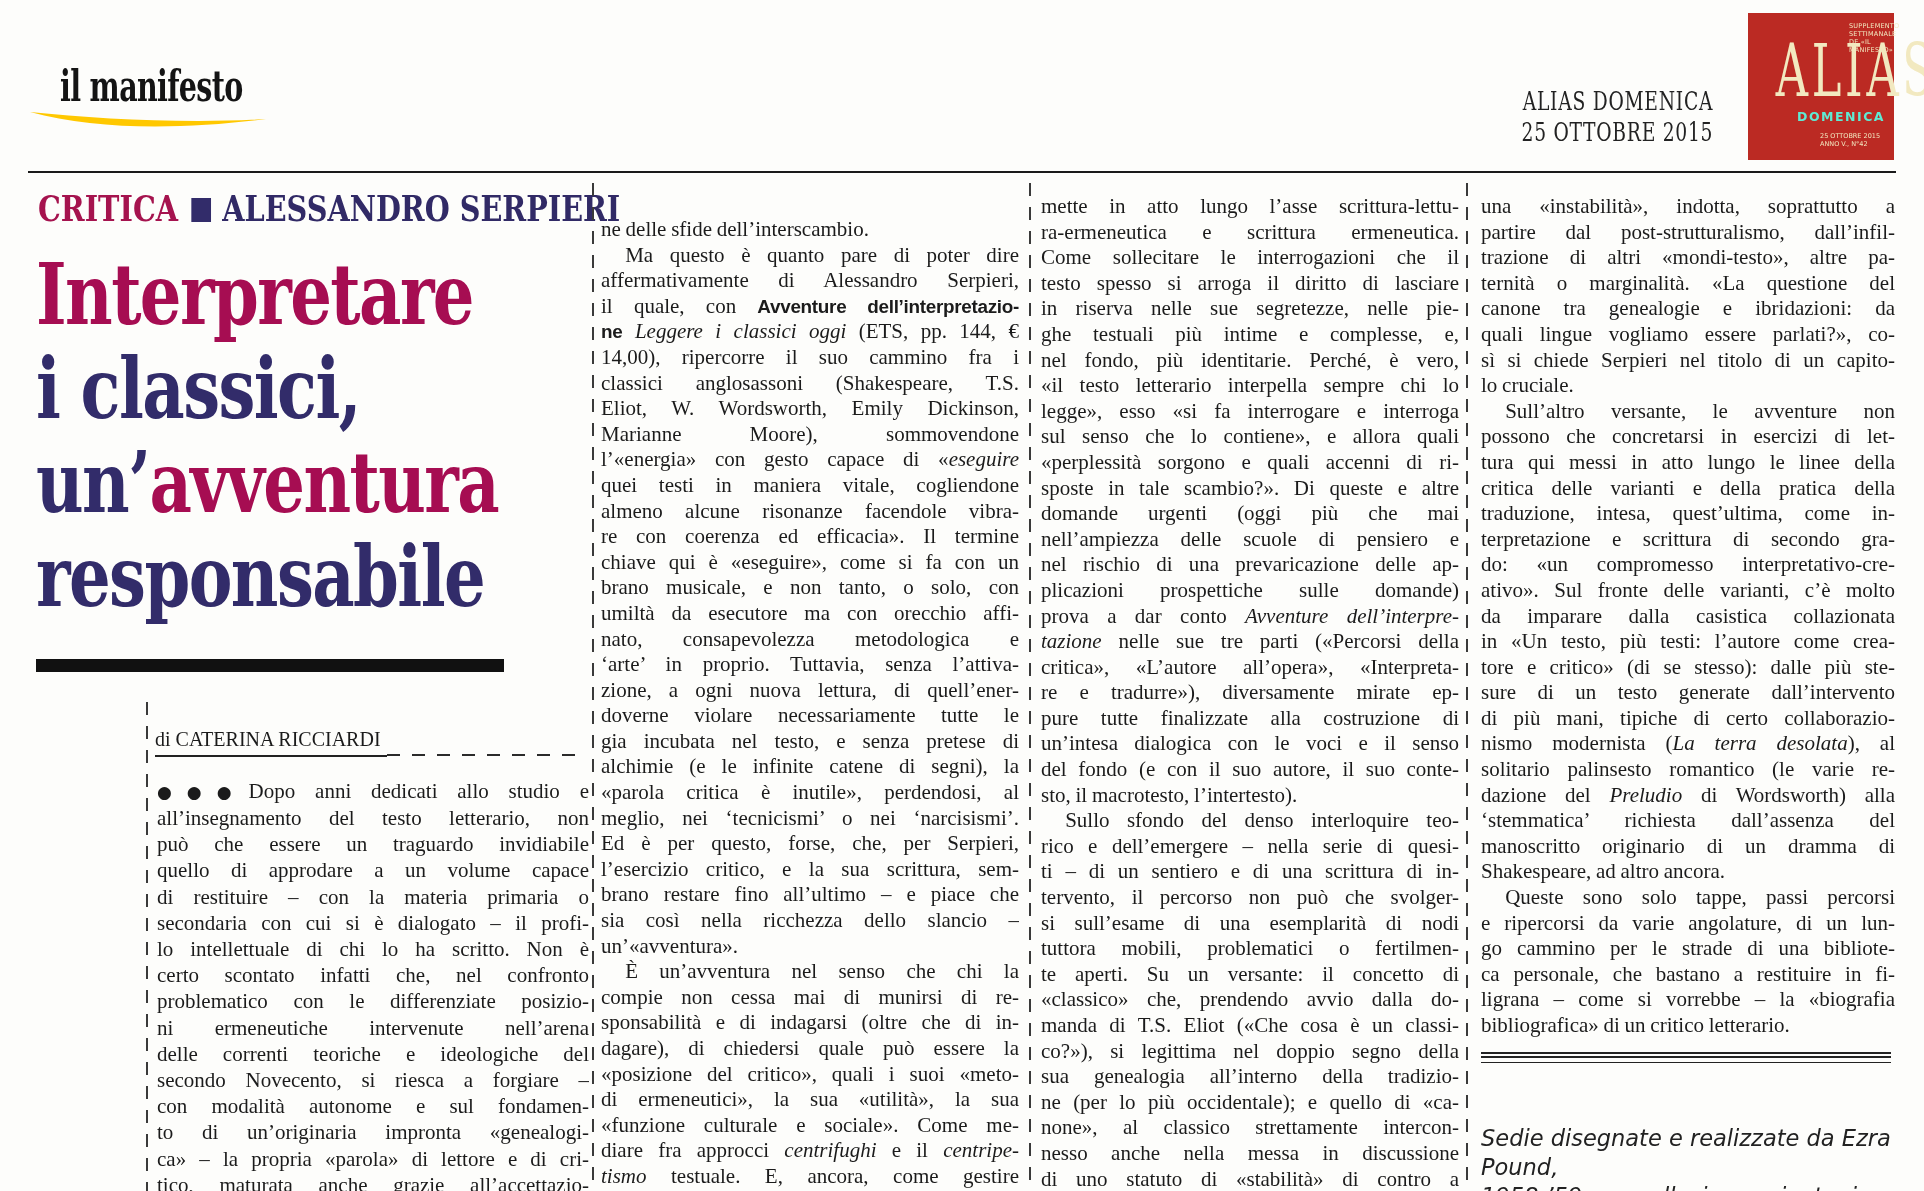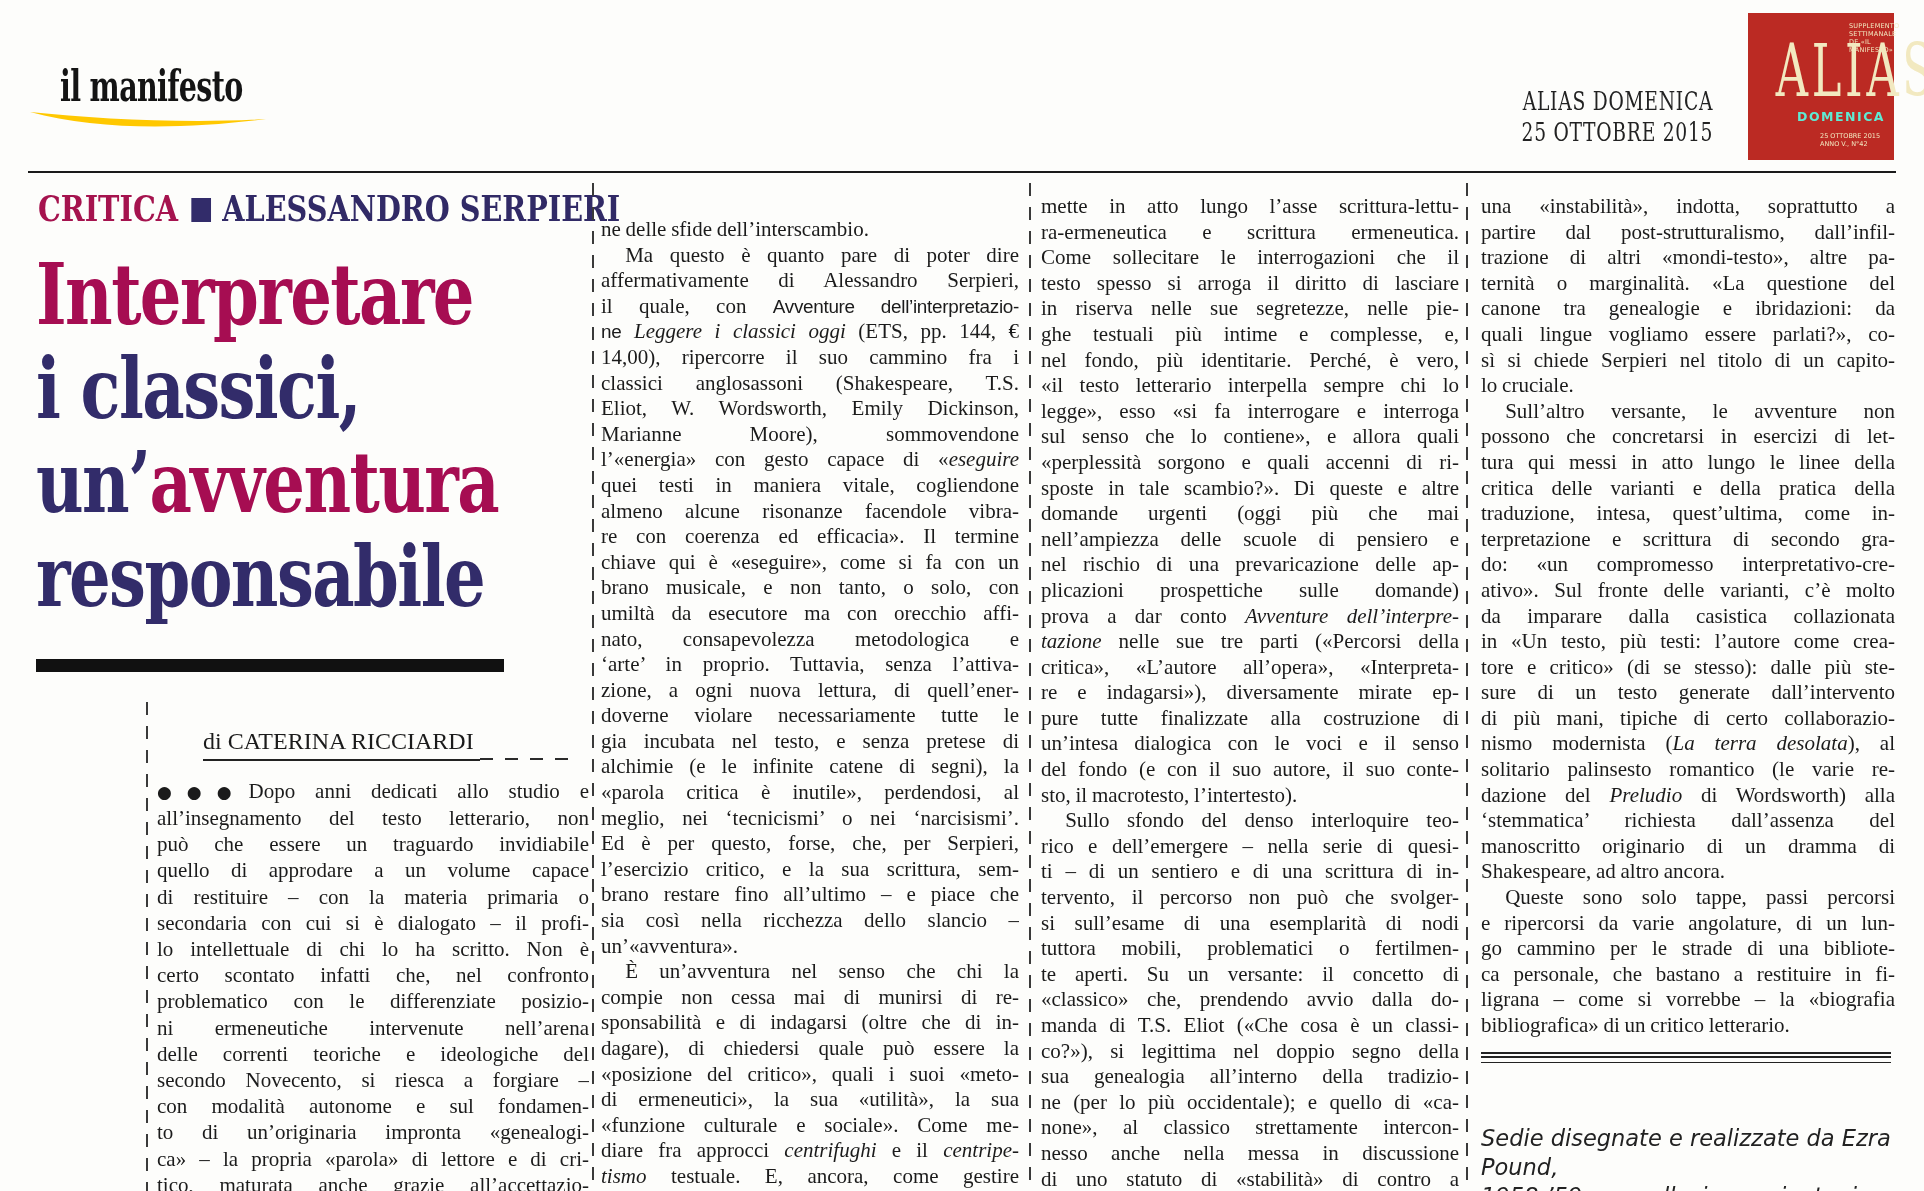--- a/index.html
+++ b/index.html
@@ -30,42 +30,42 @@
   .kicker .subj{color:#312a66;}
   
   .headline{position:absolute;left:36px;top:248px;width:720px;font-family:"DejaVu Serif",serif;
         font-weight:bold;font-size:84px;transform:scaleX(.78);transform-origin:left;}
   .headline .line{line-height:94px;text-align:left;text-align-last:left;letter-spacing:-2px;white-space:nowrap;}
   .hl-m{color:#a60d52;}
   .hl-n{color:#322c6a;}
   .headline-bar{position:absolute;left:36px;top:659px;width:468px;height:13px;background:#111;}
   
   .byline-row{position:absolute;left:155px;top:728px;width:420px;display:flex;align-items:flex-end;}
-  .byline{font-size:24px;border-bottom:2px solid #222;padding:0 6px 4px 0;white-space:nowrap;margin-left:48px;}
+  .byline{font-size:20px;border-bottom:2px solid #222;padding:0 6px 4px 0;white-space:nowrap;}
   .byline-dash{flex:1;height:2px;margin-bottom:1px;
         background:repeating-linear-gradient(to right,#2b2b2b 0 13px,transparent 13px 25px);}
   
   .vdash{position:absolute;width:2px;
         background:repeating-linear-gradient(to bottom,#3a3a3a 0 13px,transparent 13px 24px);}
   #vd-left{left:146px;top:702px;height:489px;}
   #vd-1{left:592px;top:183px;height:1008px;}
   #vd-2{left:1029px;top:183px;height:1008px;}
   #vd-3{left:1466px;top:183px;height:1008px;}
   
   .col{position:absolute;font-size:21px;word-spacing:-.5px;}
   .col .line{text-align:justify;text-align-last:justify;overflow:hidden;}
   .col .line.end{text-align-last:left;}
   .col .line.indent{text-indent:1.15em;}
   #col1{left:157px;top:778px;width:432px;}
   #col1 .line{line-height:26.2px;max-height:27px;}
   #col2{left:601px;top:194px;width:418px;margin-top:23px;}
   #col3{left:1041px;top:194px;width:418px;}
   #col4{left:1481px;top:194px;width:414px;}
   #col2 .line,#col3 .line,#col4 .line{line-height:25.6px;max-height:26px;}
-  .sans{font-family:"Liberation Sans",sans-serif;font-weight:normal;font-size:.9em;letter-spacing:-.3px;}
+  .sans{font-family:"Liberation Sans",sans-serif;font-weight:bold;font-size:.9em;letter-spacing:-.3px;}
   .bullets{font-family:"DejaVu Sans",sans-serif;font-size:17px;letter-spacing:0px;margin-right:2px;}
   
   .end-rule{position:absolute;left:1481px;top:1052px;width:410px;}
   .end-rule .r1{height:2px;background:#222;margin-bottom:2px;}
   .end-rule .r2{height:2px;background:#222;margin-bottom:4px;}
   .end-rule .r3{height:1px;background:#222;}
   .caption{position:absolute;left:1481px;top:1124px;width:430px;font-family:"DejaVu Sans",sans-serif;
         font-style:italic;font-size:22.5px;color:#222;}
   .caption .cline{line-height:29px;text-align:left;}
 </style>
@@ -197,21 +197,21 @@
       <div class="line">sul senso che lo contiene», e allora quali</div>
       <div class="line">«perplessità sorgono e quali accenni di ri-</div>
       <div class="line">sposte in tale scambio?». Di queste e altre</div>
       <div class="line">domande urgenti (oggi più che mai</div>
       <div class="line">nell’ampiezza delle scuole di pensiero e</div>
       <div class="line">nel rischio di una prevaricazione delle ap-</div>
       <div class="line">plicazioni prospettiche sulle domande)</div>
       <div class="line">prova a dar conto <i>Avventure dell’interpre-</i></div>
       <div class="line"><i>tazione</i> nelle sue tre parti («Percorsi della</div>
       <div class="line">critica», «L’autore all’opera», «Interpreta-</div>
-      <div class="line">re e indagarsi»), diversamente mirate ep-</div>
+      <div class="line">re e tradurre»), diversamente mirate ep-</div>
       <div class="line">pure tutte finalizzate alla costruzione di</div>
       <div class="line">un’intesa dialogica con le voci e il senso</div>
       <div class="line">del fondo (e con il suo autore, il suo conte-</div>
       <div class="line end">sto, il macrotesto, l’intertesto).</div>
       <div class="line indent">Sullo sfondo del denso interloquire teo-</div>
       <div class="line">rico e dell’emergere – nella serie di quesi-</div>
       <div class="line">ti – di un sentiero e di una scrittura di in-</div>
       <div class="line">tervento, il percorso non può che svolger-</div>
       <div class="line">si sull’esame di una esemplarità di nodi</div>
       <div class="line">tuttora mobili, problematici o fertilmen-</div>

